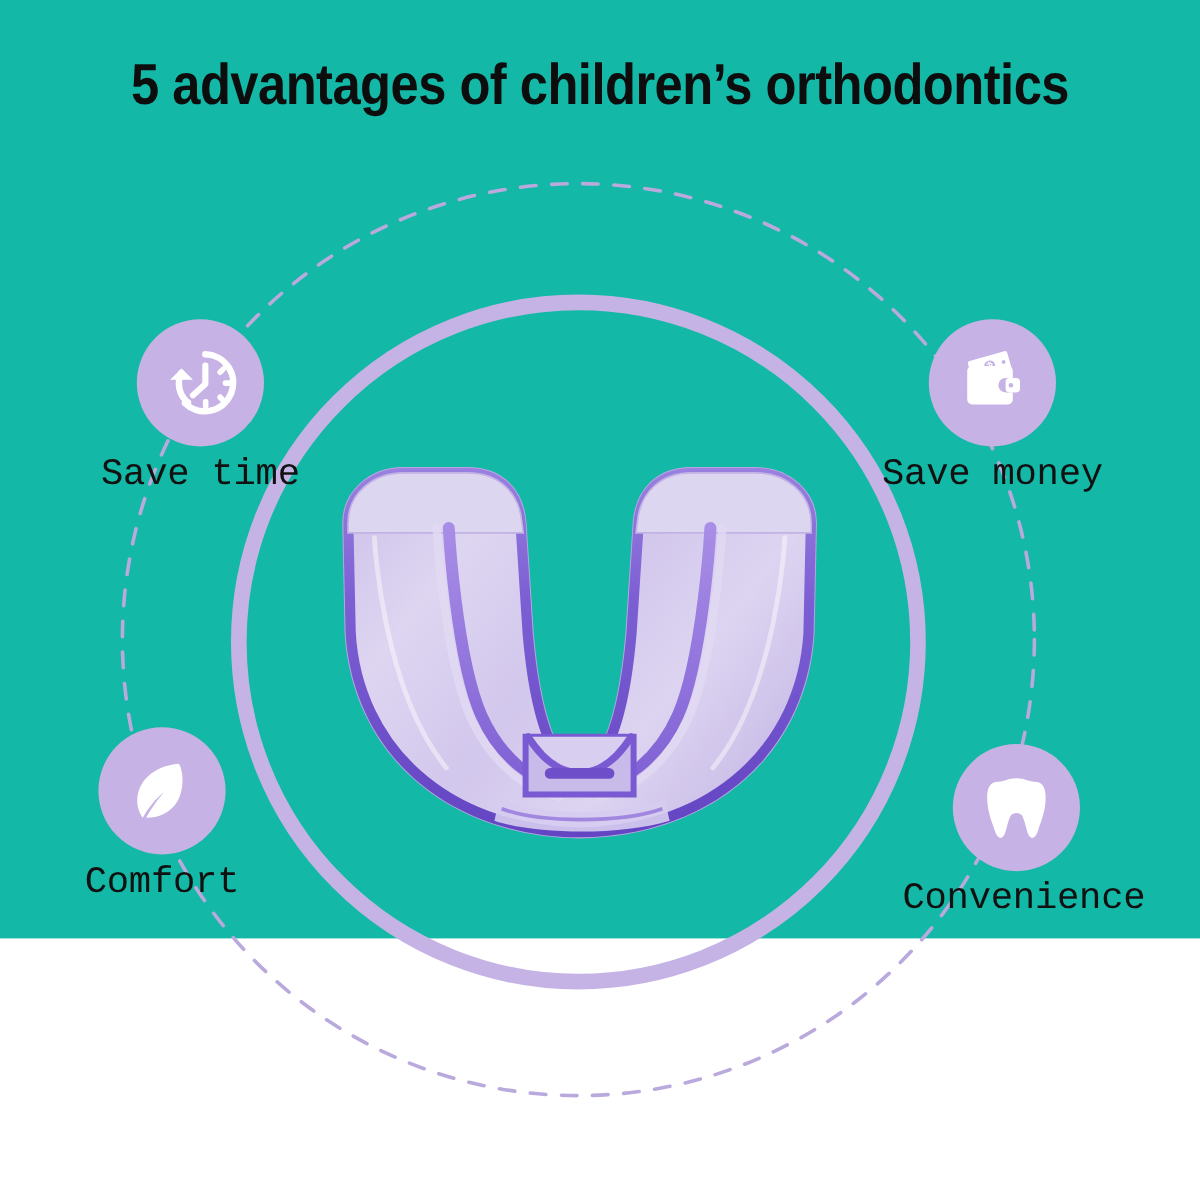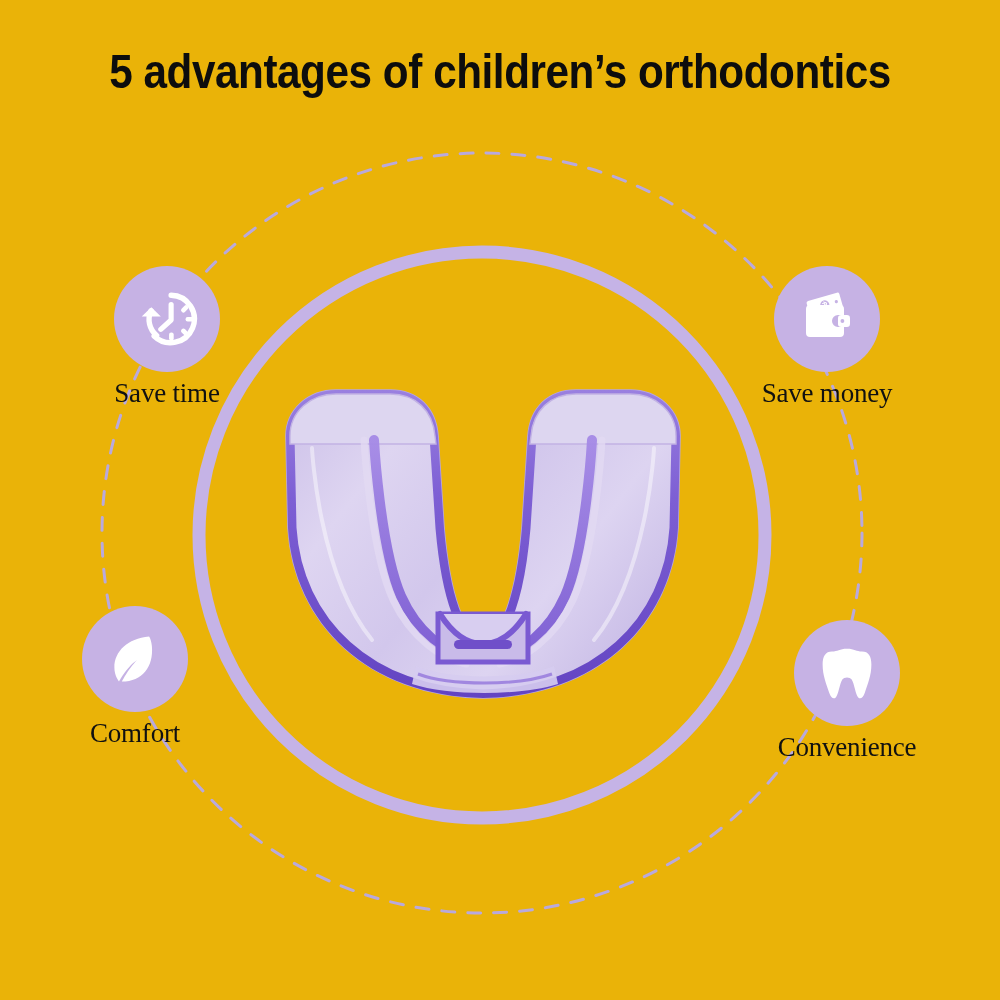--- a/index.html
+++ b/index.html
@@ -9,22 +9,22 @@
   }
   body {
     width: 1000px;
     height: 1000px;
     font-family: "Liberation Sans", sans-serif;
     overflow: hidden;
   }
   #infographic {
     position: relative;
     width: 1000px;
-    height: 1000px;
-    background: #eab308;
+    height: 782px;
+    background: #14b8a6;
   }
 
   
   .title {
     position: absolute;
     top: 44px;
     left: 0;
     width: 1000px;
     text-align: center;
     font-family: "Liberation Sans Narrow", "Liberation Sans", sans-serif;
@@ -69,22 +69,22 @@
     background: #c6b2e4;
     display: flex;
     align-items: center;
     justify-content: center;
   }
   .feature .badge svg {
     display: block;
   }
   .feature .label {
     margin-top: 6px;
-    font-family: Liberation Serif, serif;
-    font-size: 27px;
+    font-family: Liberation Mono, monospace;
+    font-size: 31px;
     font-weight: 400;
     color: #111111;
     white-space: nowrap;
     letter-spacing: -0.2px;
   }
 
   
   #node-save-time     { left: 72px;  top: 266px; }
   #node-save-money    { left: 732px; top: 266px; }
   #node-comfort       { left: 40px;  top: 606px; }

